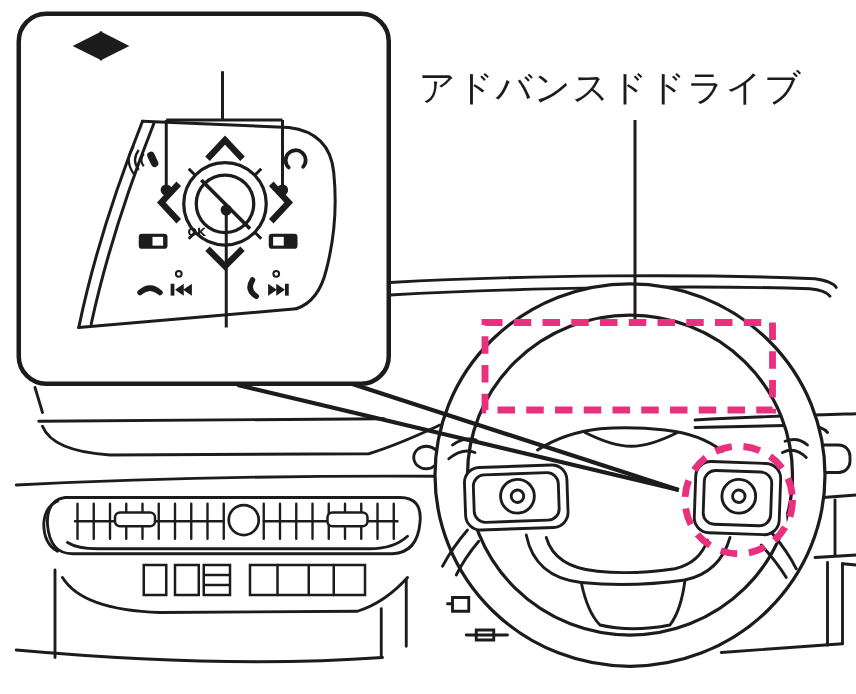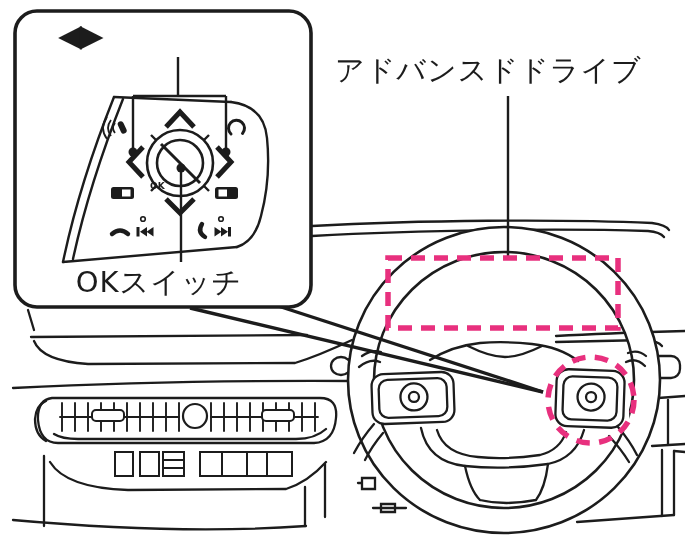--- a/index.html
+++ b/index.html
@@ -196,15 +196,14 @@
 </svg>
 
   <div class="label lr-label">
     <span class="arrows">◀▶</span>
   </div>
 
   <div class="label display-label">
     <div>アドバンスドドライブ</div>
   </div>
 
-  <div class="label ok-label">OKスイッチ</div>
 
 </div>
 
 </body></html>

